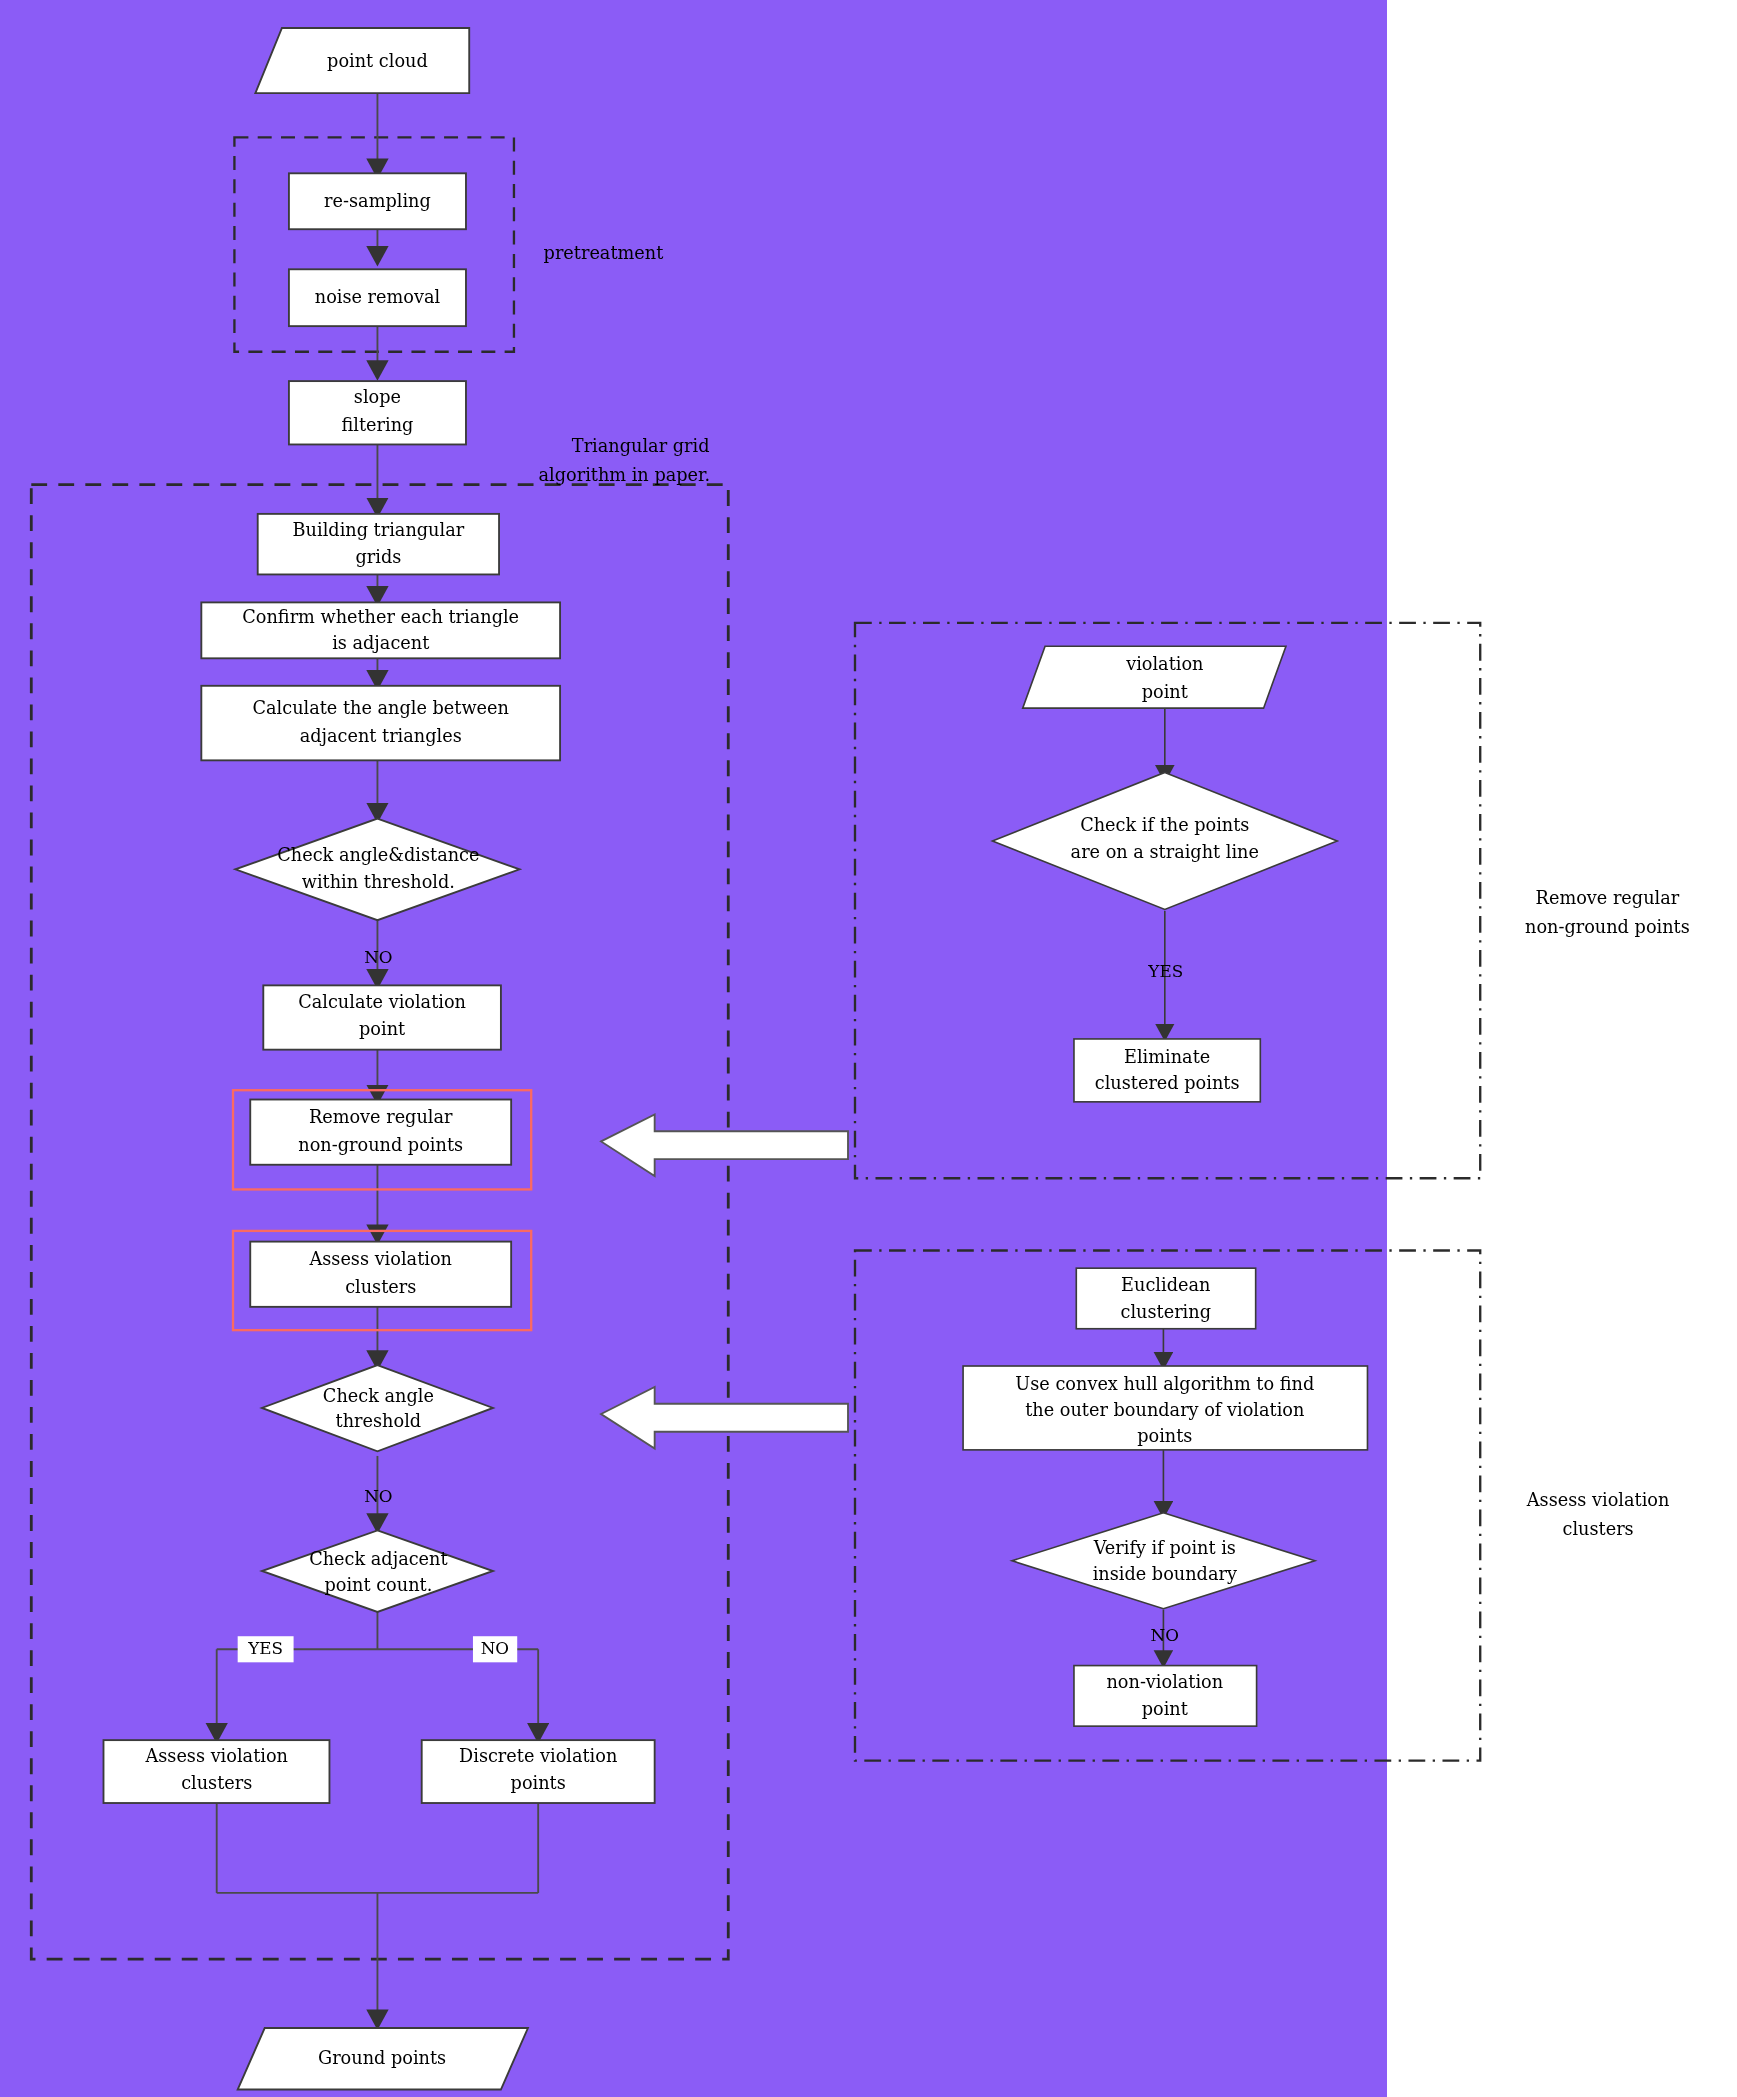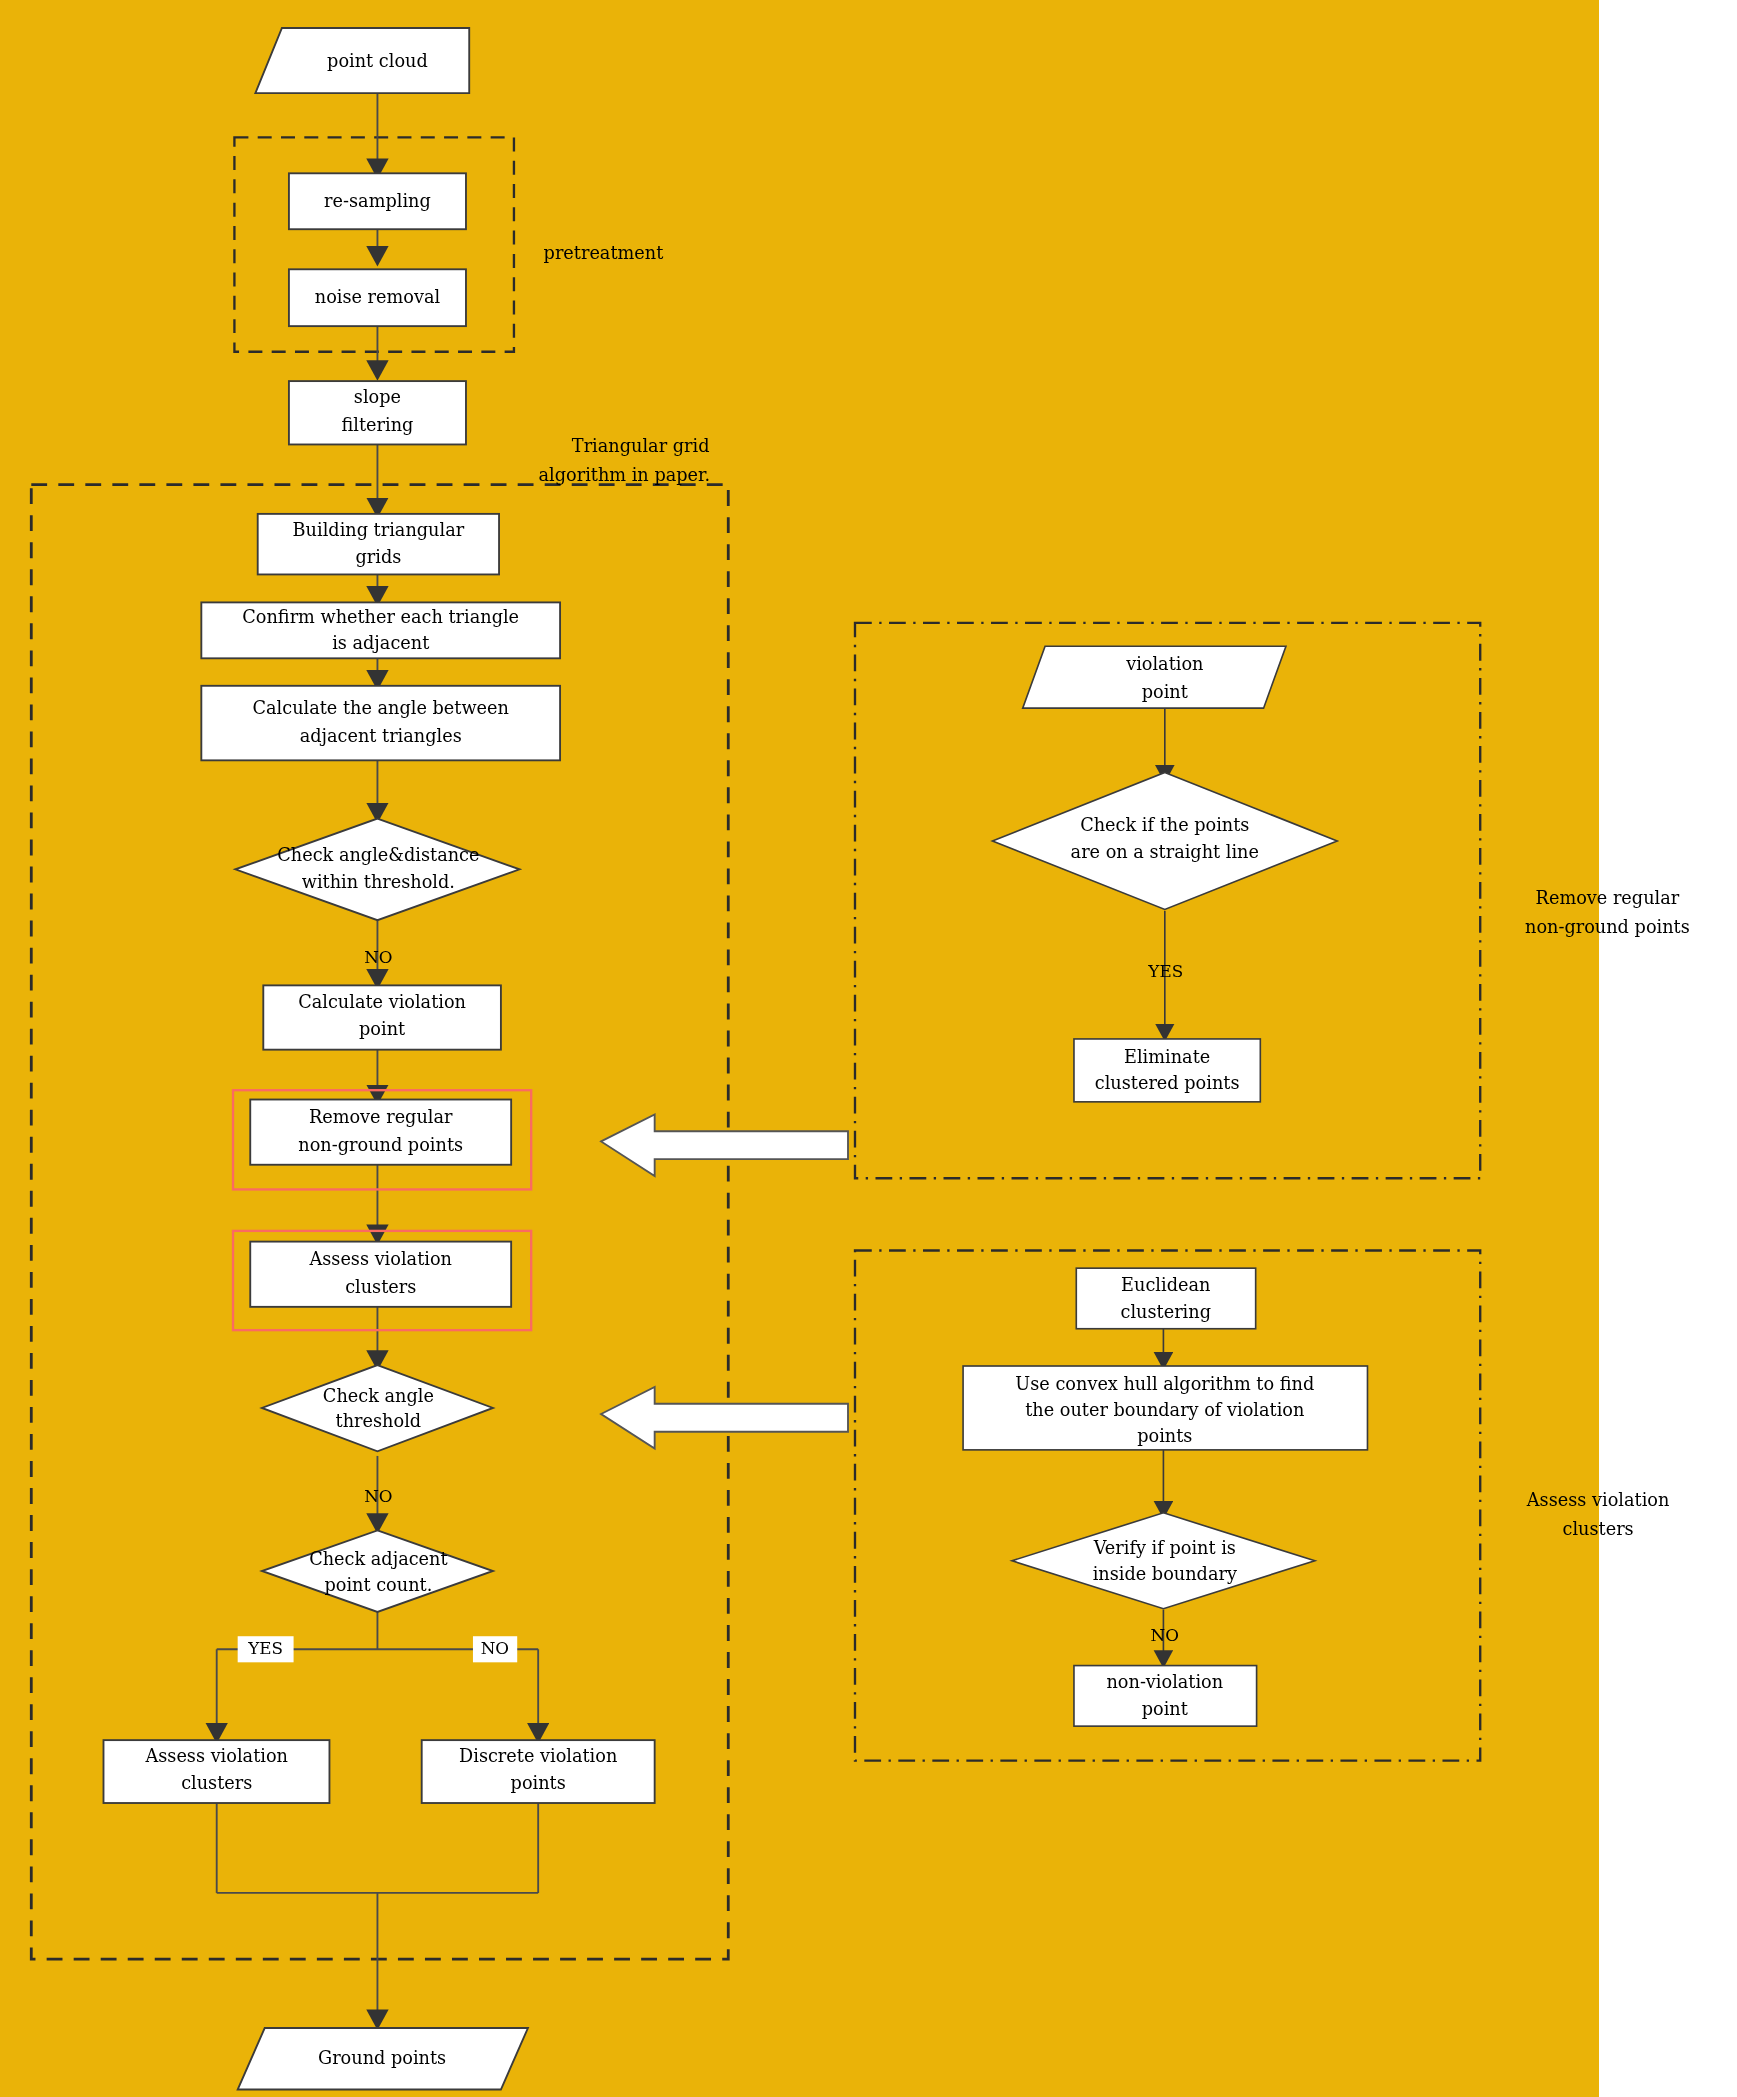--- a/index.html
+++ b/index.html
@@ -3,23 +3,23 @@
 <meta charset="utf-8">
 <title>Ground Point Filtering Flowchart</title>
 <style>
   html, body {
     margin: 0;
     padding: 0;
     background: #ffffff;
   }
   #root {
     position: relative;
-    width: 1599px;
+    width: 1387px;
     height: 2097px;
-    background: #eab308;
+    background: #8b5cf6;
     font-family: "DejaVu Serif", serif;
   }
   svg.canvas {
     position: absolute;
     left: 0; top: 0;
     width: 1737px;
     height: 2097px;
     display: block;
   }
   .node-shape {

